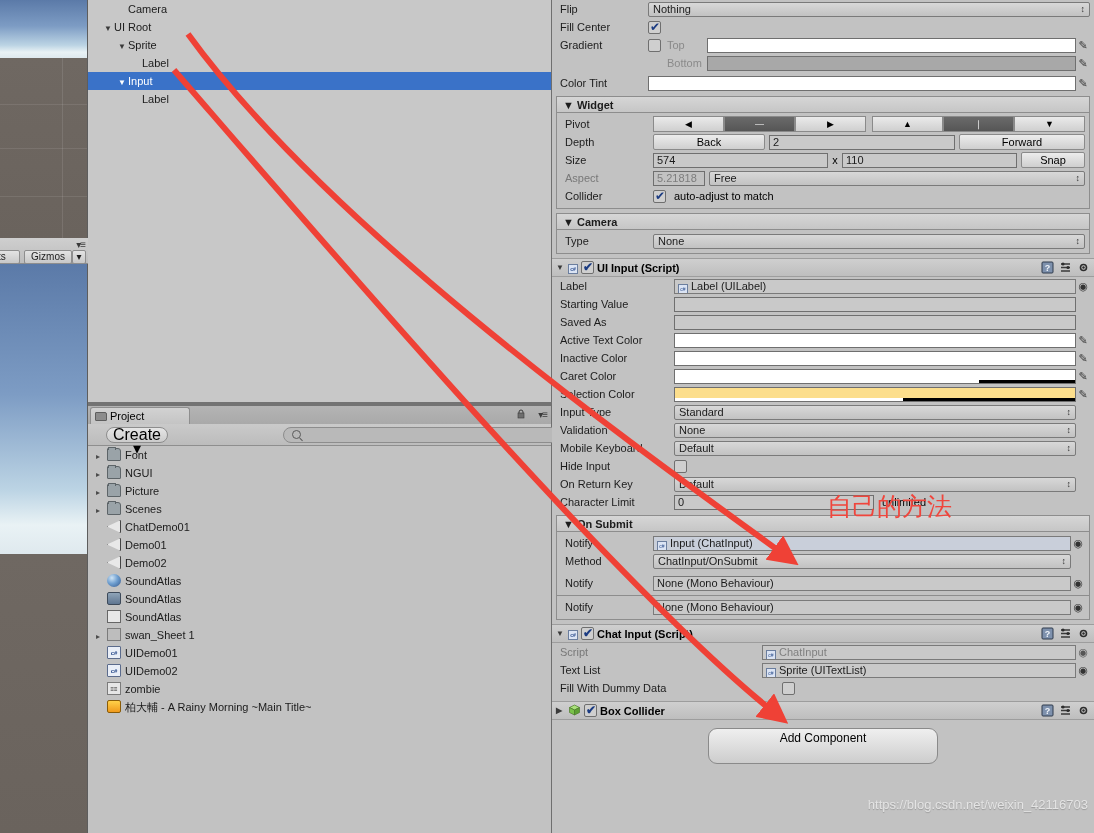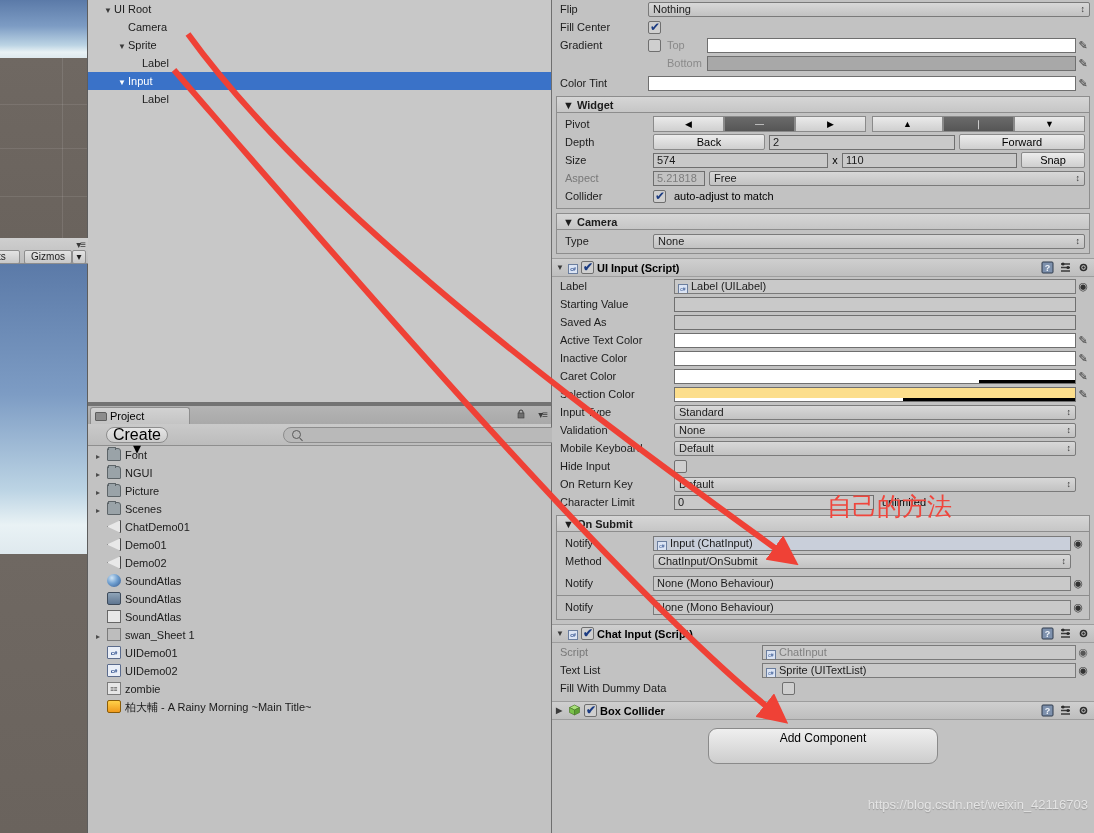--- a/index.html
+++ b/index.html
@@ -123,22 +123,22 @@
       <div class="tb-btn" id="btn-gizmos-arrow">▾</div>
     </div>
     <div id="scene-bottom">
       <div class="sky"></div>
       <div class="ground"></div>
     </div>
   </div>
 
   <div id="hierarchy">
     <div id="hier-rows">
+        <div class="h-row"><span style="display: inline-block; width: 28px;"></span><span class="h-tri"></span><span>Camera</span></div>
         <div class="h-row"><span style="display: inline-block; width: 14px;"></span><span class="h-tri">▼</span><span>UI Root</span></div>
-        <div class="h-row"><span style="display: inline-block; width: 28px;"></span><span class="h-tri"></span><span>Camera</span></div>
         <div class="h-row"><span style="display: inline-block; width: 28px;"></span><span class="h-tri">▼</span><span>Sprite</span></div>
         <div class="h-row"><span style="display: inline-block; width: 42px;"></span><span class="h-tri"></span><span>Label</span></div>
         <div class="h-row sel"><span style="display: inline-block; width: 28px;"></span><span class="h-tri">▼</span><span>Input</span></div>
         <div class="h-row"><span style="display: inline-block; width: 42px;"></span><span class="h-tri"></span><span>Label</span></div>
       </div>
   </div>
 
   <div id="project">
     <div id="project-tabbar">
       <div id="project-tab">

